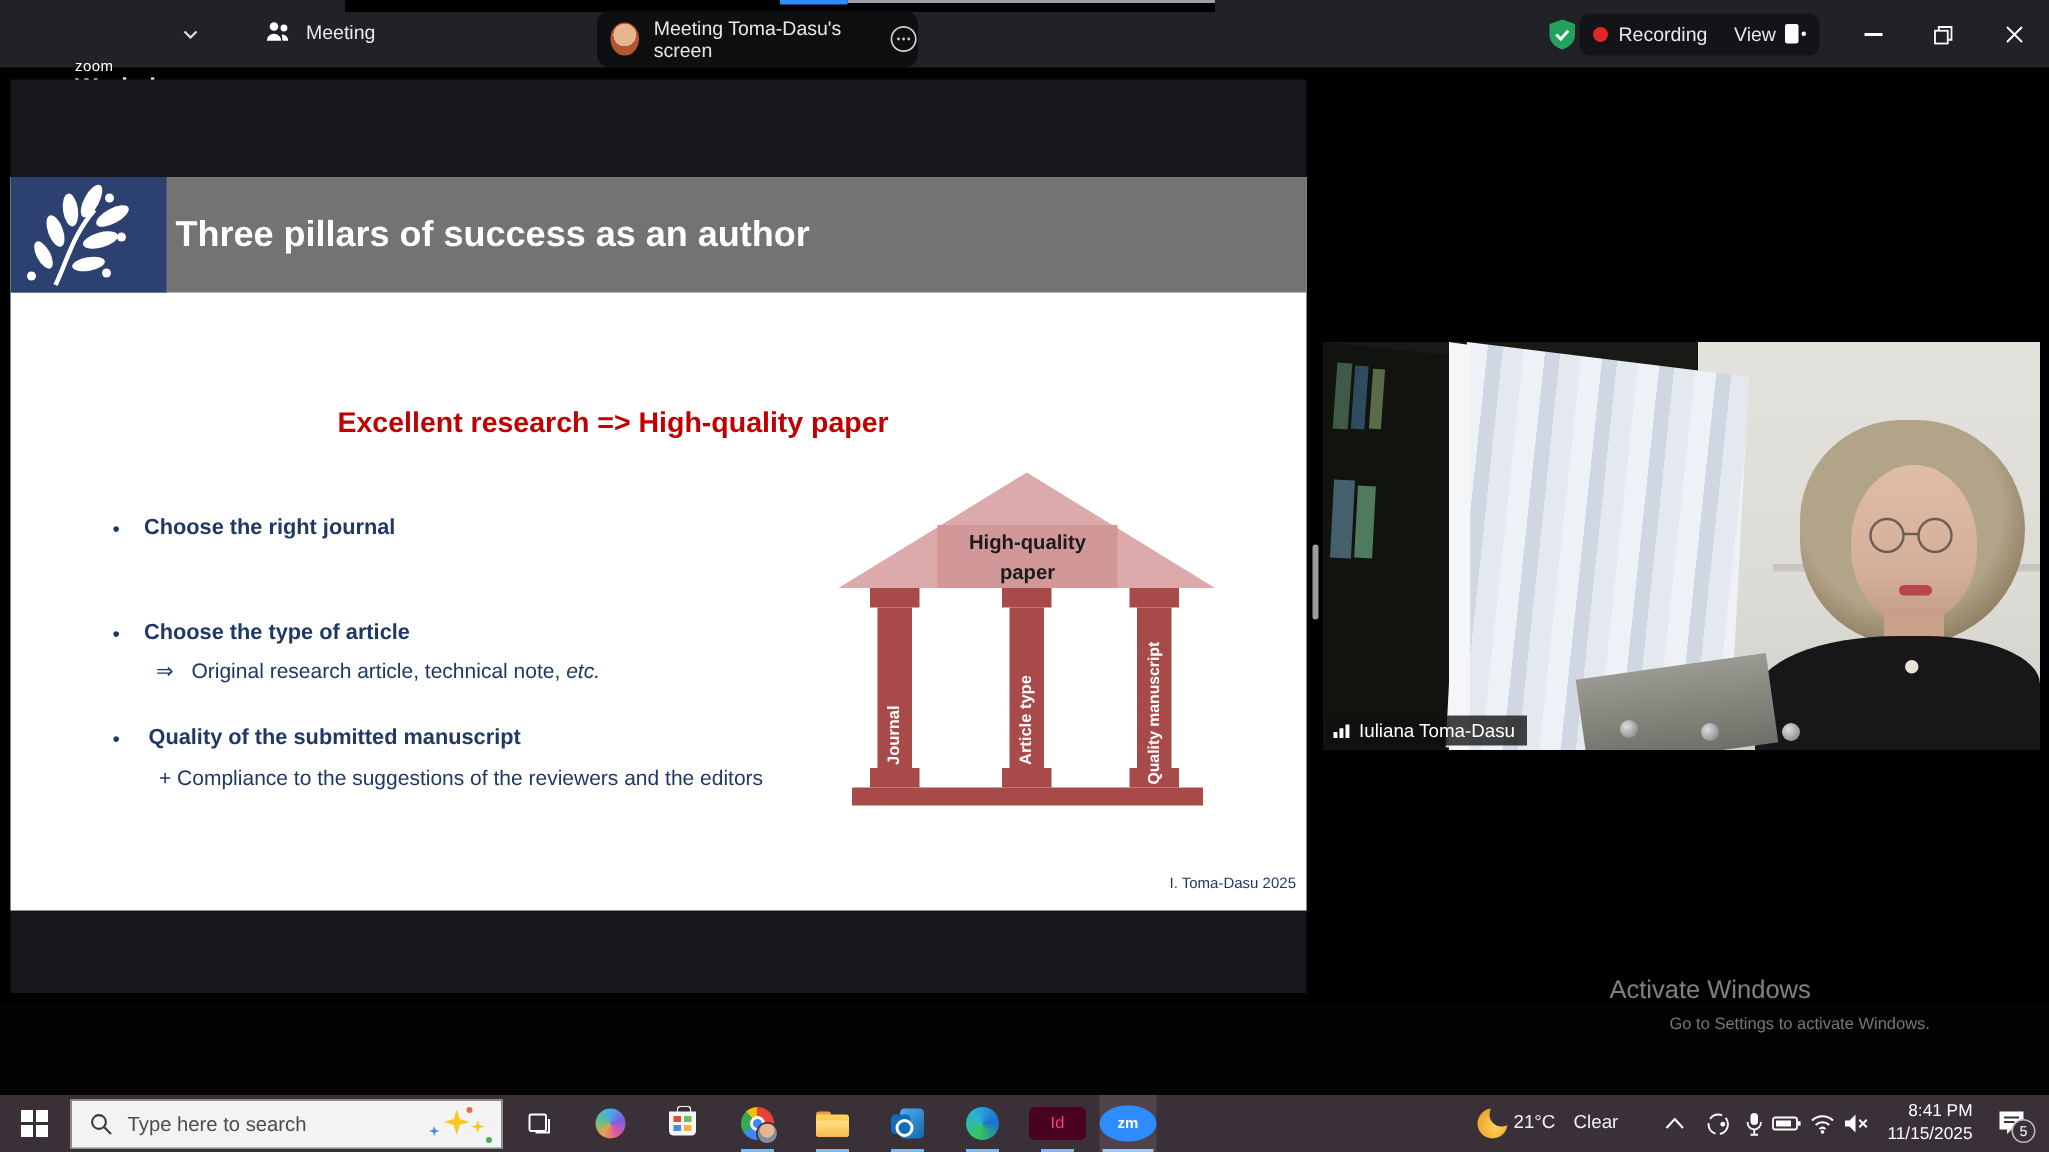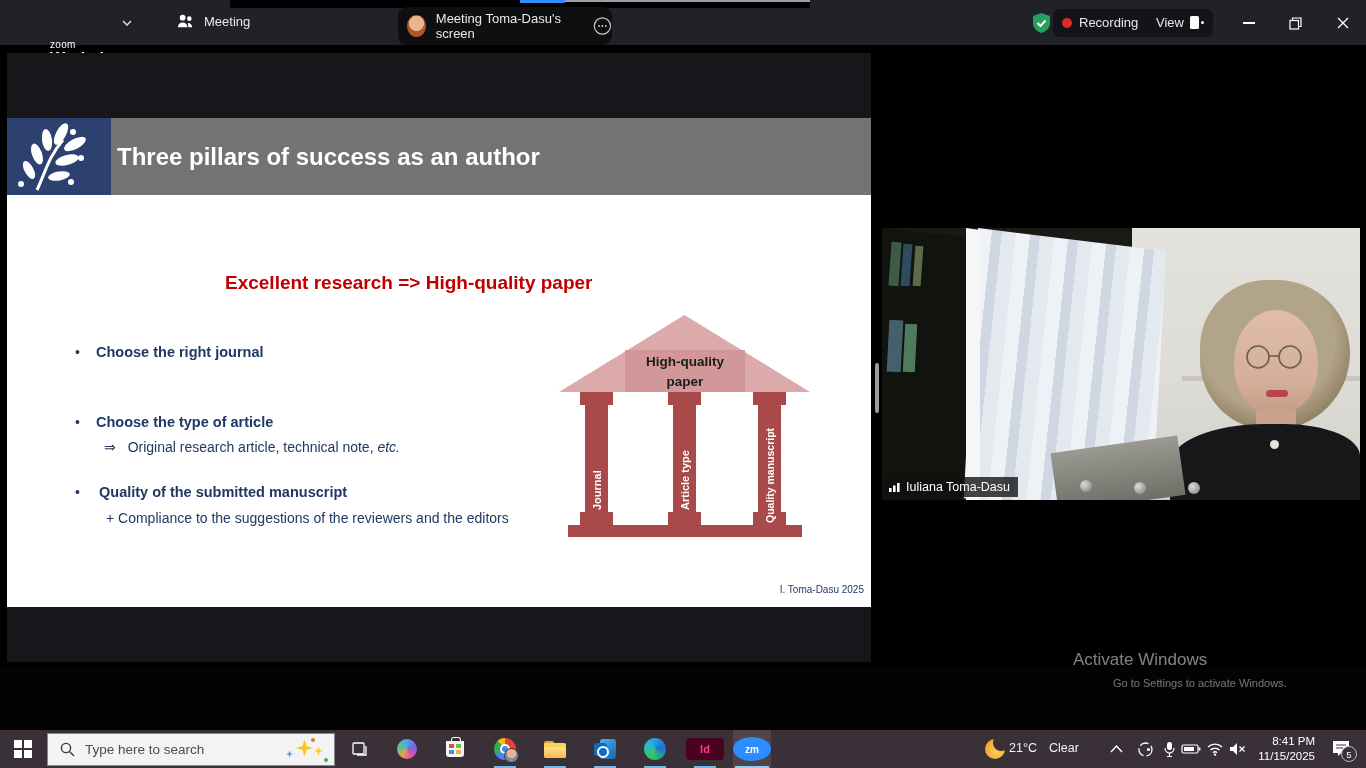--- a/index.html
+++ b/index.html
@@ -348,21 +348,21 @@
       </div>
       <div class="runline" style="left:8px;"></div>
     </div>
 
     <div class="tb-ico" style="left:636px;">
       <div style="width:22px;height:22px;border-radius:50%;background:conic-gradient(from 200deg,#35c75a,#2bb3d9,#1b6fd4,#35c75a);"></div>
       <div class="runline" style="left:8px;"></div>
     </div>
 
     <div class="tb-ico" style="left:686px;">
-      <div style="width:41px;height:22px;background:#49021f;border-radius:4px;display:flex;align-items:center;justify-content:center;color:#ff3b8d;font-size:11px;font-weight:bold;">Id</div>
+      <div style="width:41px;height:22px;background:#49021f;border-radius:4px;display:flex;align-items:center;justify-content:center;color:#ff3b8d;font-size:11px;font-weight:normal;">Id</div>
       <div class="runline" style="left:8px;"></div>
     </div>
 
     <div class="tb-ico" style="left:733px;background:#50434c;">
       <div style="width:48px;height:24px;border-radius:50%;background:#2d8cff;display:flex;align-items:center;justify-content:center;color:#fff;font-size:10px;font-weight:bold;">zm</div>
       <div class="runline" style="left:2px;width:34px;background:#8ed0f5;"></div>
     </div>
 
     <div class="tb-ico" style="left:976px;">
       <div style="position:relative;width:20px;height:20px;">

